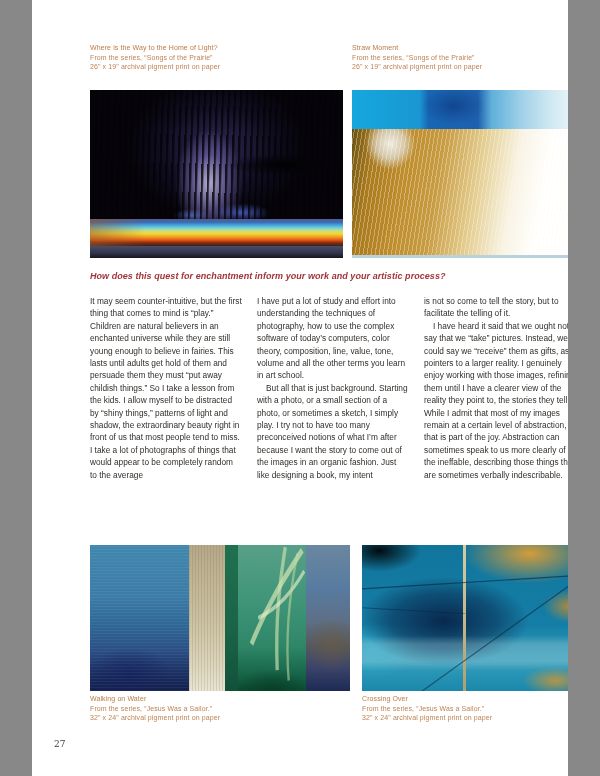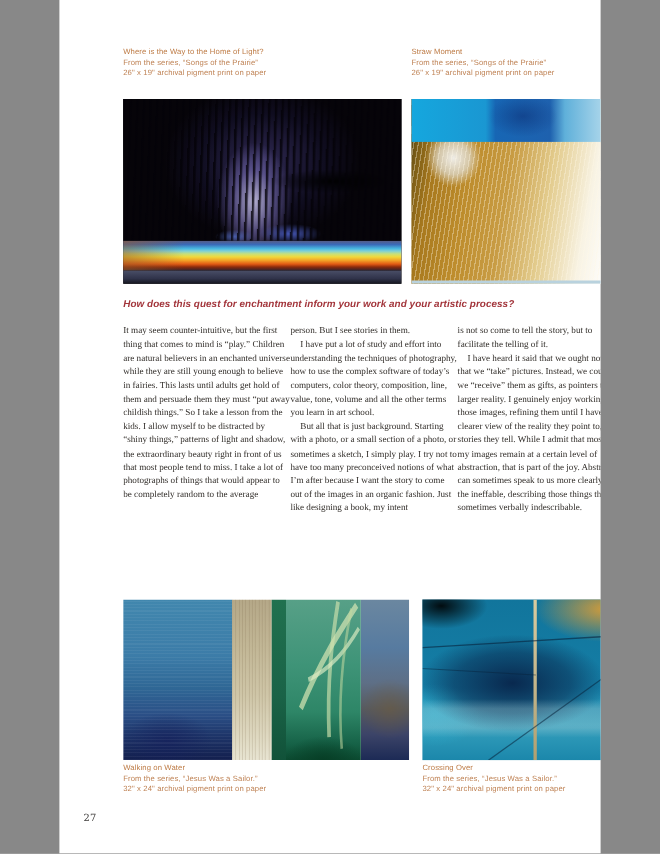--- a/index.html
+++ b/index.html
@@ -1,33 +1,33 @@
 <!DOCTYPE html>
 <html style="--caption: #bf8254; --caption_title: #bd7a44; --heading: #a2343a; --body: #322e2a;"><head>
 <meta charset="utf-8">
 <style>
   html,body{margin:0;padding:0;background:#888;}
   .page{
-    position:relative;width:492px;height:776px;margin:0 auto;background:#fff;
+    position:relative;width:536px;height:776px;margin:0 auto;background:#fff;
     font-family:"Liberation Sans",sans-serif;overflow:hidden;
   }
   
   .caption{position:absolute;font-size:7px;line-height:9.5px;color:var(--caption,#bf8254);letter-spacing:.1px;}
   .caption .t{color:var(--caption_title,#bd7a44);}
   
   .question{
     position:absolute;left:58px;top:271px;width:490px;
     font-size:9px;font-weight:bold;font-style:italic;color:var(--heading,#a2343a);
     letter-spacing:.05px;
   }
   
   .columns{
     position:absolute;left:58px;top:295px;width:487px;height:245px;
-    display:flex;overflow:hidden;
-    font-family:Liberation Serif, serif;font-size:8.3px;line-height:12.4px;color:var(--body,#322e2a);
+    display:flex;gap:15px;overflow:hidden;
+    font-family:Liberation Sans, sans-serif;font-size:8.3px;line-height:12.4px;color:var(--body,#322e2a);
   }
   .col{width:152px;}
   .col p{margin:0;}
   .col p + p{text-indent:9px;}
   
   .art{position:absolute;overflow:hidden;}
   
   .art-light{left:58px;top:90px;width:253px;height:168px;background:#060409;}
   .art-light .glow{
     position:absolute;left:0;right:0;top:0;height:77%;
@@ -134,21 +134,20 @@
     <div class="base"></div>
   </div>
 
   <div class="question">How does this quest for enchantment inform your work and your artistic process?</div>
 
   <div class="columns">
     <div class="col">
       <p>It may seem counter-intuitive, but the first thing that comes to mind is “play.” Children are natural believers in an enchanted universe while they are still young enough to believe in fairies. This lasts until adults get hold of them and persuade them they must “put away childish things.” So I take a lesson from the kids. I allow myself to be distracted by “shiny things,” patterns of light and shadow, the extraordinary beauty right in front of us that most people tend to miss. I take a lot of photographs of things that would appear to be completely random to the average</p>
     </div>
     <div class="col">
-      <p>person. But I see stories in them.</p>
       <p>I have put a lot of study and effort into understanding the techniques of photography, how to use the complex software of today’s computers, color theory, composition, line, value, tone, volume and all the other terms you learn in art school.</p>
       <p>But all that is just background. Starting with a photo, or a small section of a photo, or sometimes a sketch, I simply play. I try not to have too many preconceived notions of what I’m after because I want the story to come out of the images in an organic fashion. Just like designing a book, my intent</p>
     </div>
     <div class="col">
       <p>is not so come to tell the story, but to facilitate the telling of it.</p>
       <p>I have heard it said that we ought not say that we “take” pictures. Instead, we could say we “receive” them as gifts, as pointers to a larger reality. I genuinely enjoy working with those images, refining them until I have a clearer view of the reality they point to, the stories they tell. While I admit that most of my images remain at a certain level of abstraction, that is part of the joy. Abstraction can sometimes speak to us more clearly of the ineffable, describing those things that are sometimes verbally indescribable.</p>
     </div>
   </div>
 
   <div class="art art-walking">

